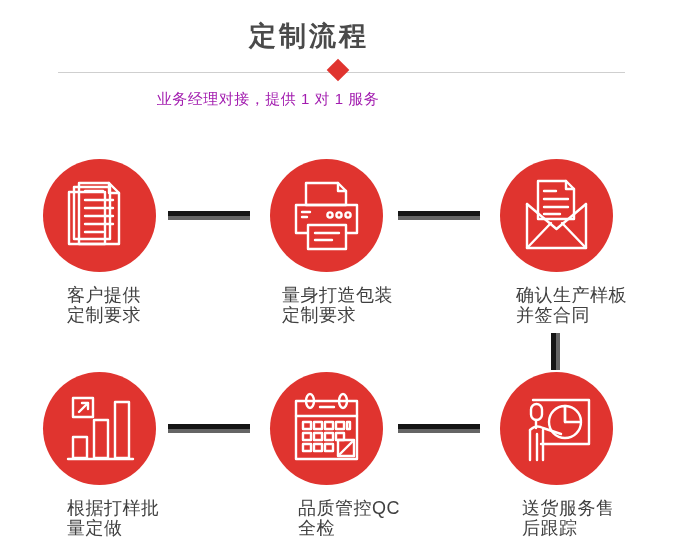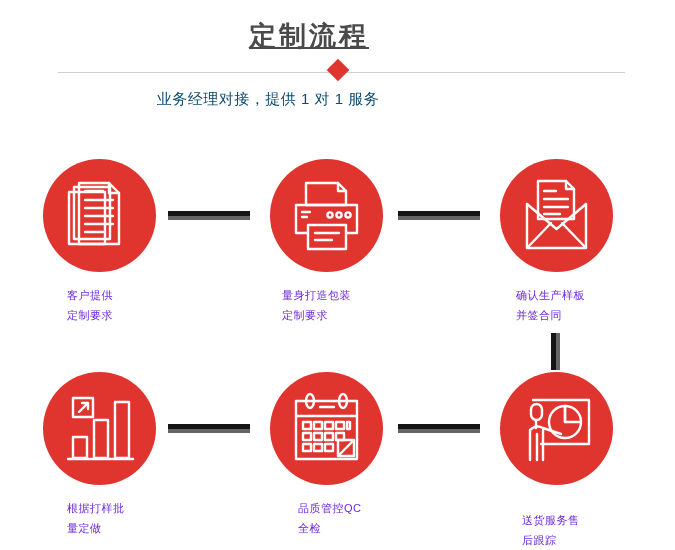--- a/index.html
+++ b/index.html
@@ -18,21 +18,20 @@
   .header { position: relative; width: 675px; height: 130px; }
 
   .page-title {
     position: absolute;
     top: 18px; left: 0; width: 618px;
     text-align: center;
     font-size: 27px;
     font-weight: bold;
     color: #4a4a4a;
     letter-spacing: 3px;
-    text-decoration: underline;
   }
 
   .divider-wrap {
     position: absolute;
     top: 72px; left: 58px; width: 567px; height: 2px;
   }
   .divider-line {
     position: absolute;
     top: 0; left: 0; width: 567px; height: 1px;
     background: #cfcfcf;
@@ -43,43 +42,43 @@
     width: 16px; height: 16px;
     background: #e0342f;
     transform: rotate(45deg);
   }
 
   .page-subtitle {
     position: absolute;
     top: 90px; left: 0; width: 536px;
     text-align: center;
     font-size: 15px;
-    color: #0c4a6e;
+    color: #a21caf;
     letter-spacing: 0.5px;
   }
 
   
   .flow { position: absolute; top: 0; left: 0; width: 675px; height: 550px; }
 
   .node { position: absolute; width: 190px; }
 
   .circle {
     position: absolute;
     width: 113px; height: 113px;
     border-radius: 50%;
     background: #e0342f;
   }
 
   .circle svg { display: block; width: 113px; height: 113px; }
 
   .node-label {
     position: absolute;
-    font-size: 11px;
+    font-size: 18px;
     line-height: 20px;
-    color: #6d28d9;
+    color: #404040;
     white-space: pre-line;
     letter-spacing: 0.5px;
   }
 
   
   .conn-h {
     position: absolute;
     width: 82px; height: 9px;
   }
   .conn-h .top { position:absolute; top:0; left:0; width:82px; height:5px; background:#151515; }
@@ -255,17 +254,17 @@
           <path d="M66 34 a16 16 0 0 1 15 15"></path>
           <rect x="31" y="32" width="11" height="16" rx="5.5"></rect>
           <path d="M36 48 v8"></path>
           <path d="M30 58 q6 -6 13 -2 l18 6"></path>
           <path d="M30 58 v30"></path>
           <path d="M37 62 v26"></path>
           <path d="M43 58 v30"></path>
         </g>
       </svg>
     </div>
-    <div class="node-label" style="left:22px; top:126px;margin-top:12px;">送货服务售
+    <div class="node-label" style="left:22px; top:126px;">送货服务售
 后跟踪</div>
   </div>
 
 </div>
 
 </body></html>

